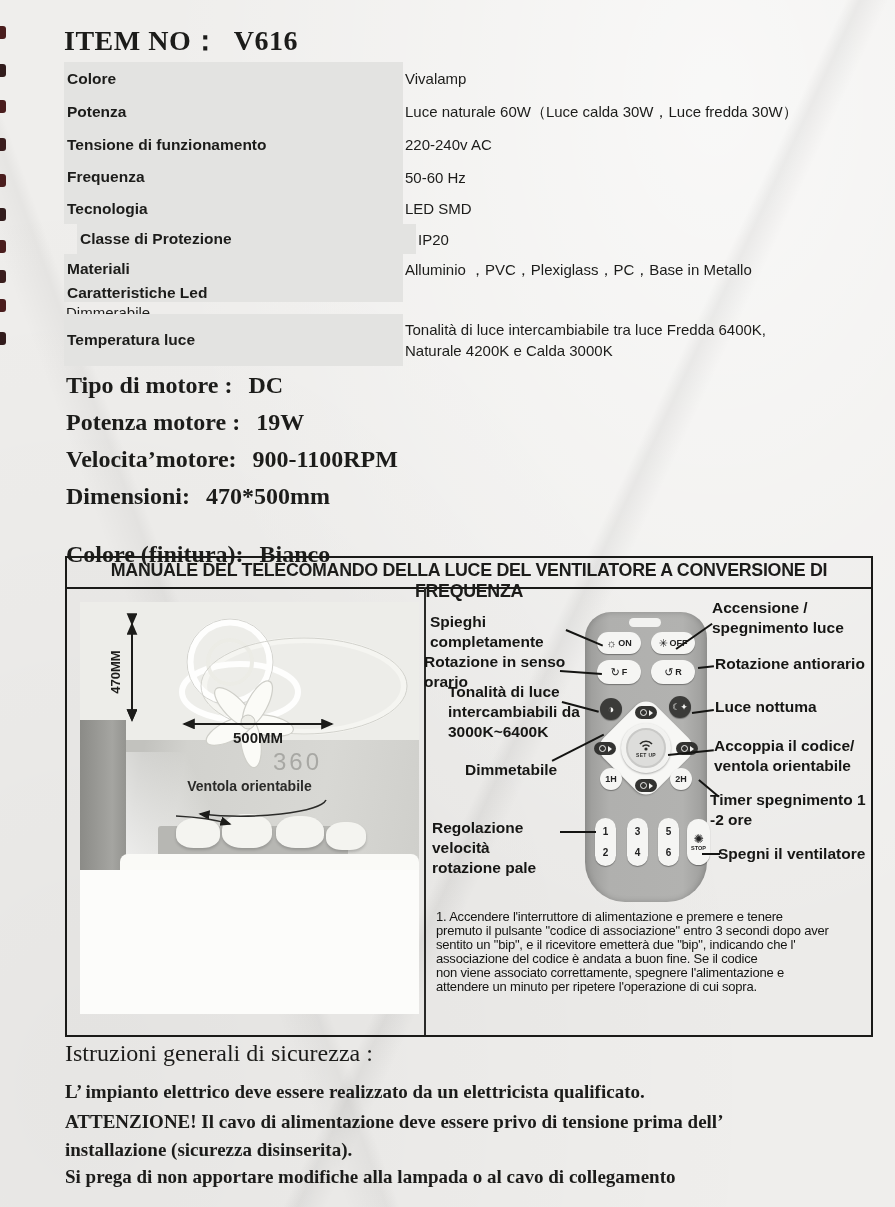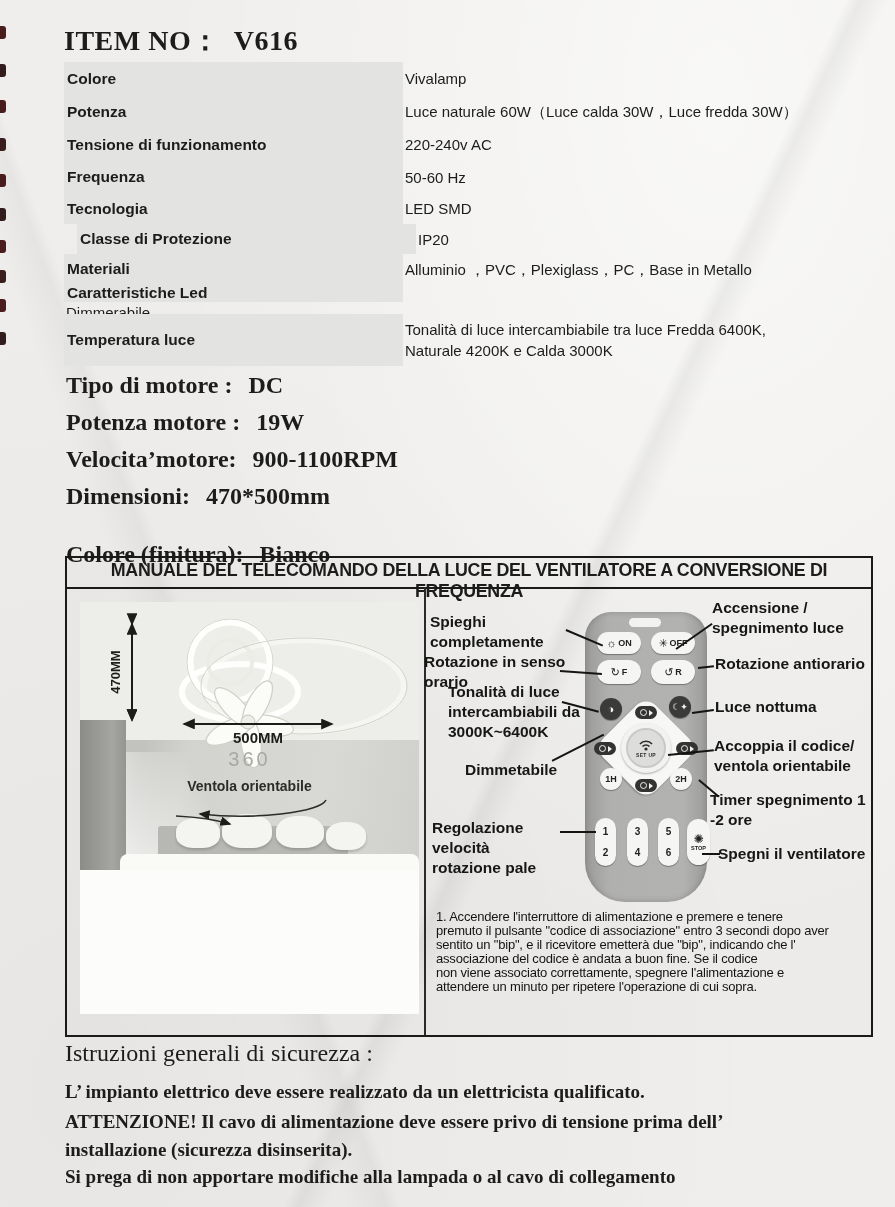--- a/index.html
+++ b/index.html
@@ -41,21 +41,21 @@
 
   
   .photo{position:absolute;left:13px;top:44px;width:339px;height:412px;background:linear-gradient(#ededE9 0 34%, #e4e4e0 34%, #dcdcd8 40%);overflow:hidden;}
   .photo .wall{position:absolute;left:0;top:138px;width:339px;height:130px;background:linear-gradient(100deg,#c2c2be 0 18%, #d2d2ce 30%, #d8d8d4 70%, #cfcfcb);}
   .photo .curtain{position:absolute;left:0;top:118px;width:46px;height:160px;background:linear-gradient(90deg,#8b8b87,#a5a5a1 70%,#949490);}
   .photo .lightpatch{position:absolute;left:46px;top:150px;width:110px;height:120px;background:linear-gradient(65deg, rgba(255,255,255,0.75), rgba(255,255,255,0) 70%);}
   .photo .headboard{position:absolute;left:78px;top:224px;width:190px;height:46px;background:#b7b7b3;border-radius:3px;}
   .pillow{position:absolute;background:#f4f4f0;border-radius:45% 45% 40% 40%;box-shadow:0 2px 3px rgba(0,0,0,0.18);}
   .photo .bed{position:absolute;left:40px;top:252px;width:299px;height:40px;background:#fafaf7;border-radius:8px 8px 0 0;}
   .photo .photo-bottom{position:absolute;left:0;top:268px;width:339px;height:144px;background:#fcfcfa;}
-  .deg-label{position:absolute;left:0;top:146px;width:339px;text-align:center;font-size:20px;color:#a8a8a4;letter-spacing:3px;}
+  .deg-label{position:absolute;left:0;top:146px;width:339px;text-align:center;font-size:24px;color:#a8a8a4;letter-spacing:3px;padding-left:48px;}
   .orient-label{position:absolute;left:0;top:176px;width:339px;text-align:center;font-size:14px;font-weight:bold;color:#2b2b29;}
 
   
   .remote{position:absolute;left:585px;top:612px;width:122px;height:290px;border-radius:26px 26px 40px 40px;
     background:linear-gradient(90deg,#9a9a98, #b0b0ae 20%, #b2b2b0 80%, #9c9c9a);box-shadow:inset 0 0 6px rgba(0,0,0,0.2);}
   .notch{position:absolute;left:44px;top:6px;width:32px;height:9px;background:#f2f2f0;border-radius:5px;}
   .rbtn{position:absolute;display:flex;align-items:center;justify-content:center;background:#f5f5f3;color:#222;box-shadow:0 1px 1px rgba(0,0,0,0.35);}
   .pill{border-radius:12px;}
   .rbtn .ic{font-size:11px;margin-right:2px;}
   .rbtn .tx{font-size:9px;font-weight:bold;}

